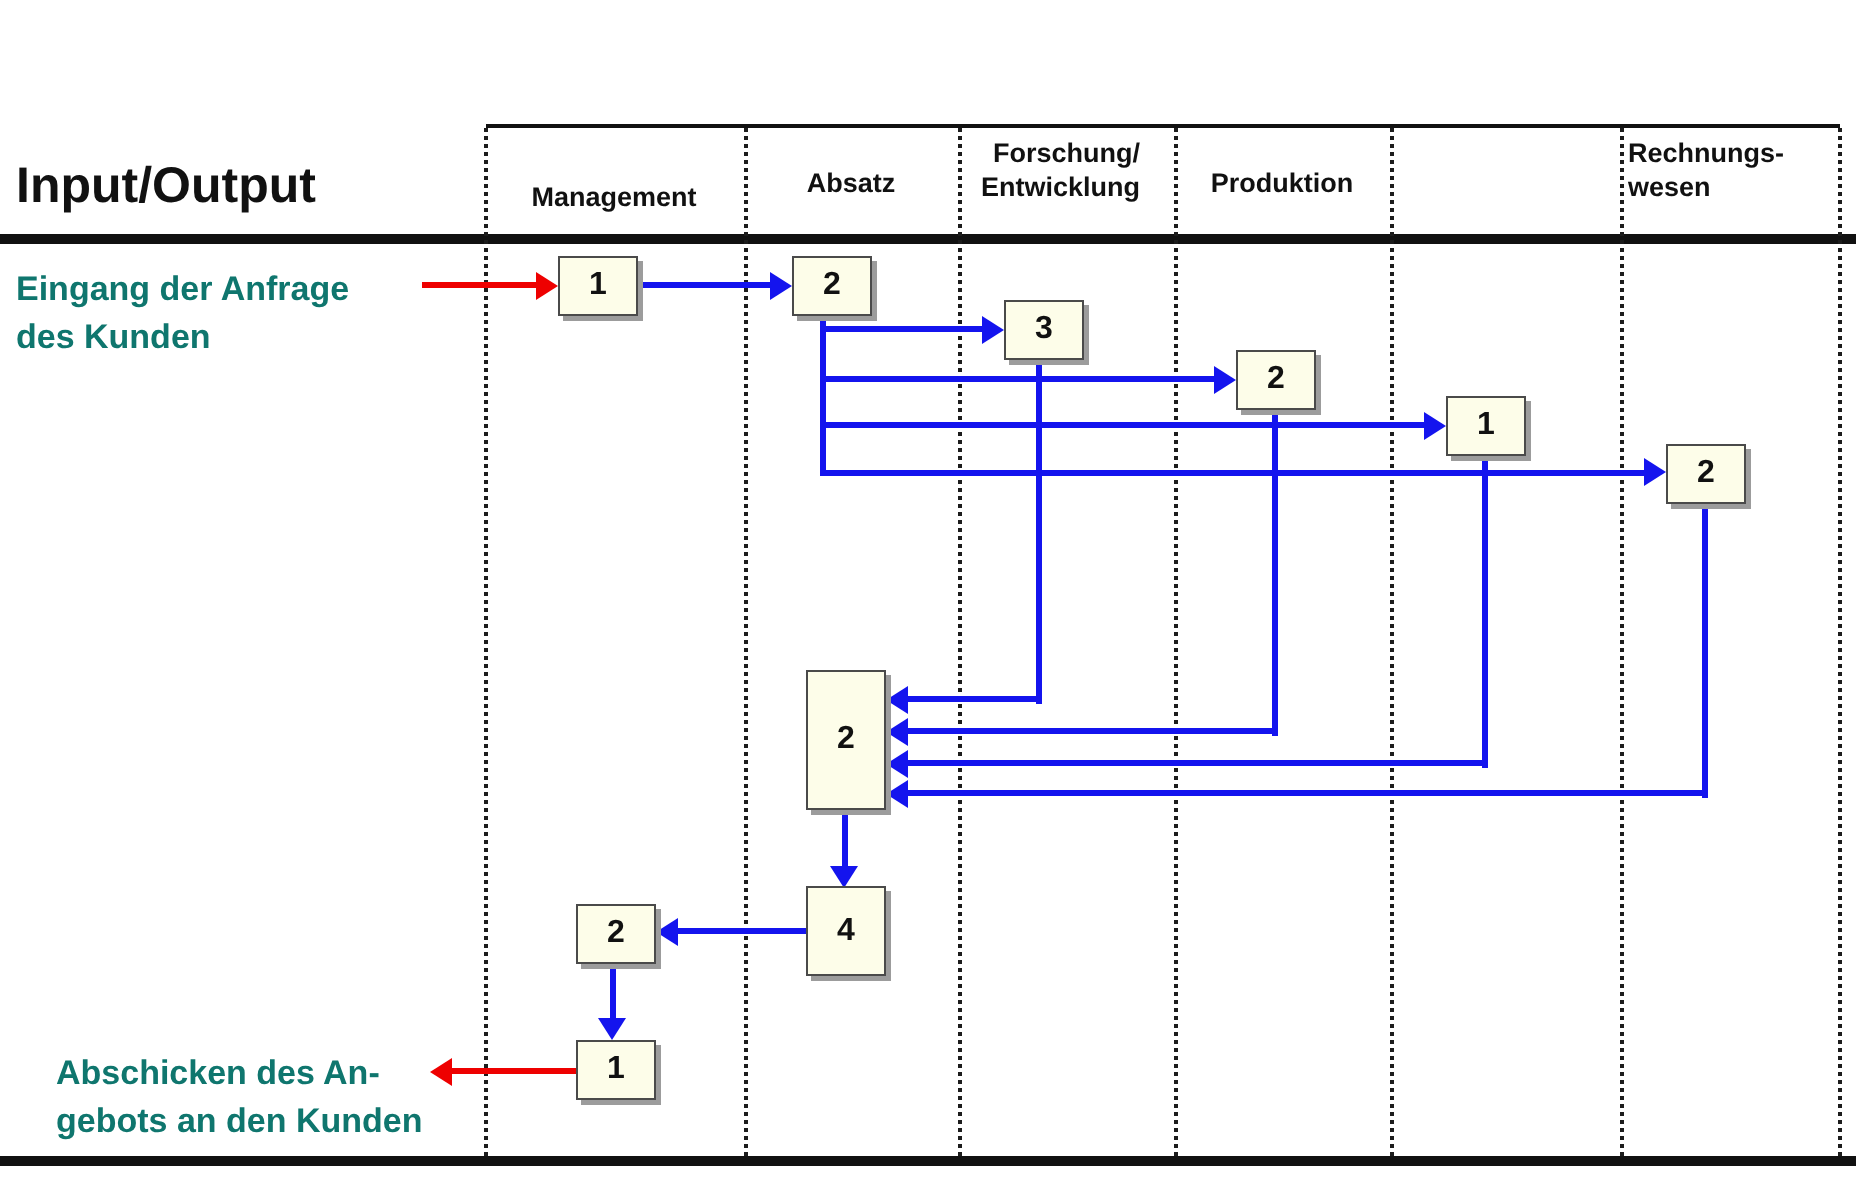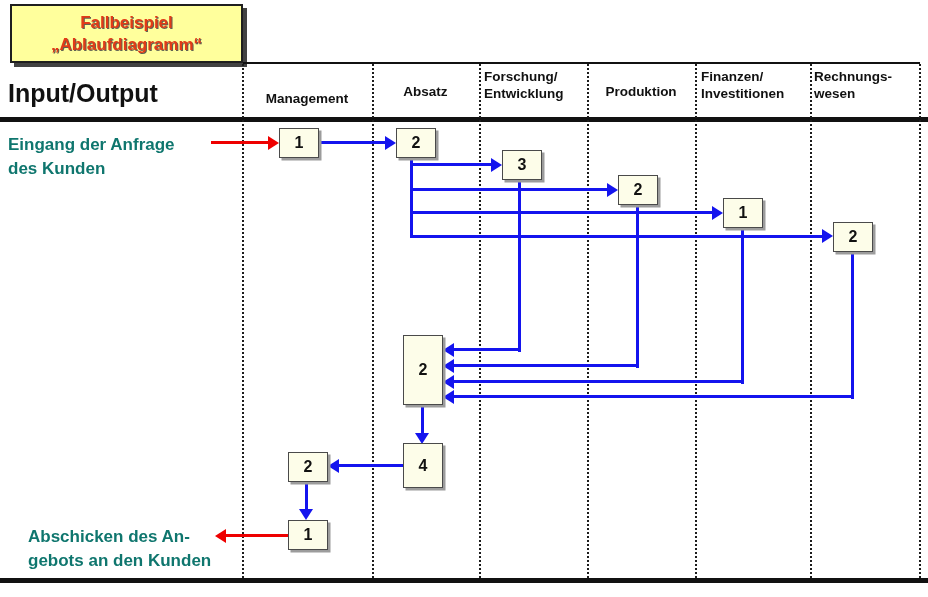--- a/index.html
+++ b/index.html
@@ -59,34 +59,28 @@
   .ah.l { border-top:7px solid transparent; border-bottom:7px solid transparent; border-right:11px solid var(--c); }
   .ah.d { border-left:7px solid transparent; border-right:7px solid transparent; border-top:11px solid var(--c); }
   .blue { --c:#1414ee; }
   .red  { --c:#ee0000; }
 </style>
 </head>
 <body>
 
 <div id="stage">
 
-  <div class="badge">
-    <div>Fallbeispiel</div>
-    <div>„Ablaufdiagramm“</div>
-  </div>
   <div class="rule" style="left:243px; top:62px; width:677px; height:2px;"></div>
 
   <div class="io-head">Input/Output</div>
   <div class="colhead center" style="left:242px; top:90px; width:130px;">Management</div>
   <div class="colhead center" style="left:372px; top:83px; width:107px;">Absatz</div>
-  <div class="colhead" style="left:484px; top:68px; width:102px;">Forschung/
+  <div class="colhead" style="left:468px; top:68px; width:102px;text-align:right;">Forschung/
 Entwicklung</div>
   <div class="colhead center" style="left:587px; top:83px; width:108px;">Produktion</div>
-  <div class="colhead" style="left:701px; top:68px; width:108px;">Finanzen/
-Investitionen</div>
   <div class="colhead" style="left:814px; top:68px; width:104px;">Rechnungs-
 wesen</div>
 
   <div class="rule" style="left:0; top:117px; width:928px; height:5px;"></div>
   <div class="rule" style="left:0; top:578px; width:928px; height:5px;"></div>
   <div class="dotted" style="left:242px;"></div>
   <div class="dotted" style="left:372px;"></div>
   <div class="dotted" style="left:479px;"></div>
   <div class="dotted" style="left:587px;"></div>
   <div class="dotted" style="left:695px;"></div>

